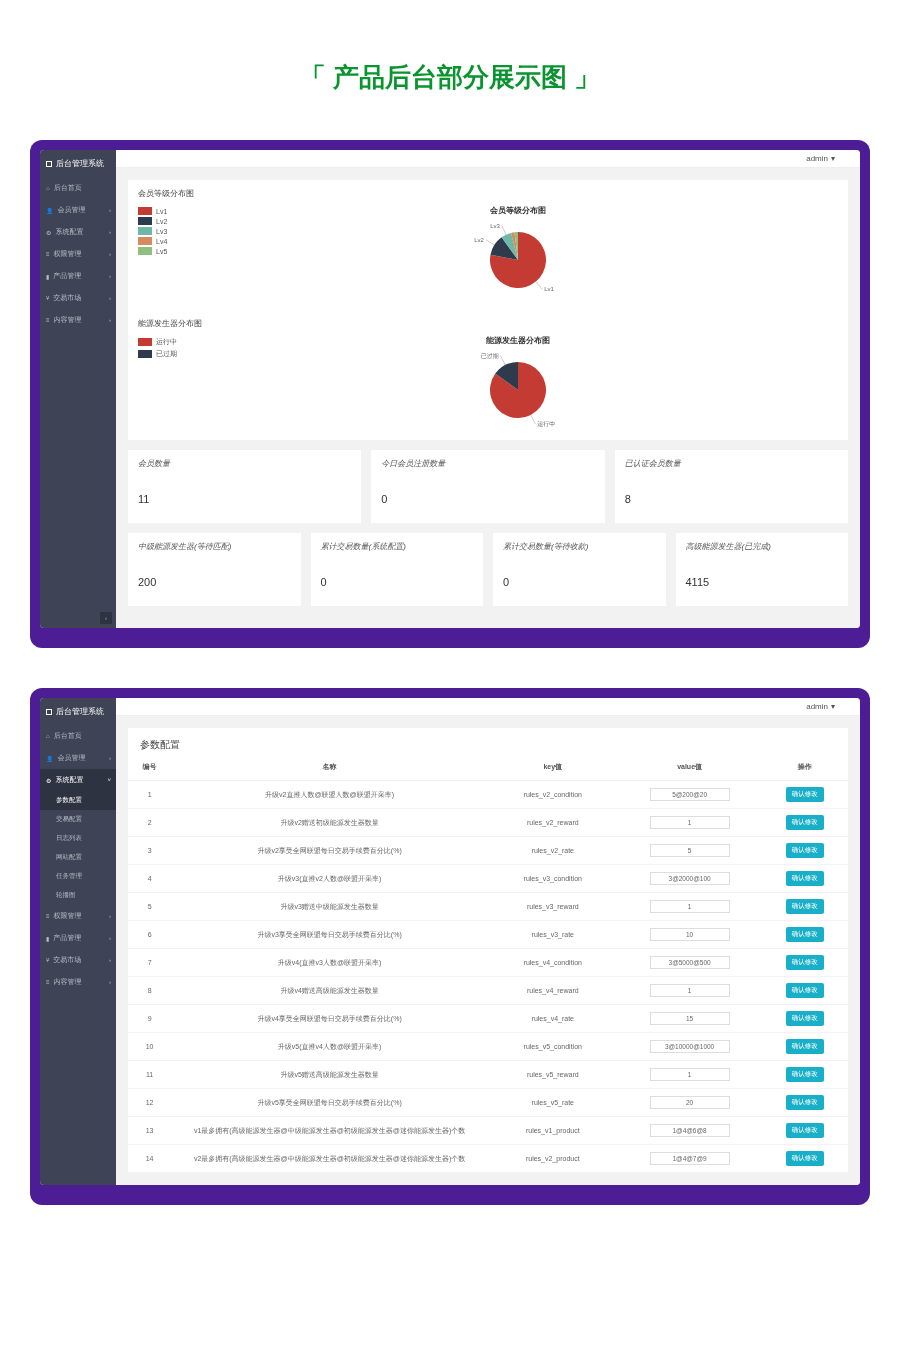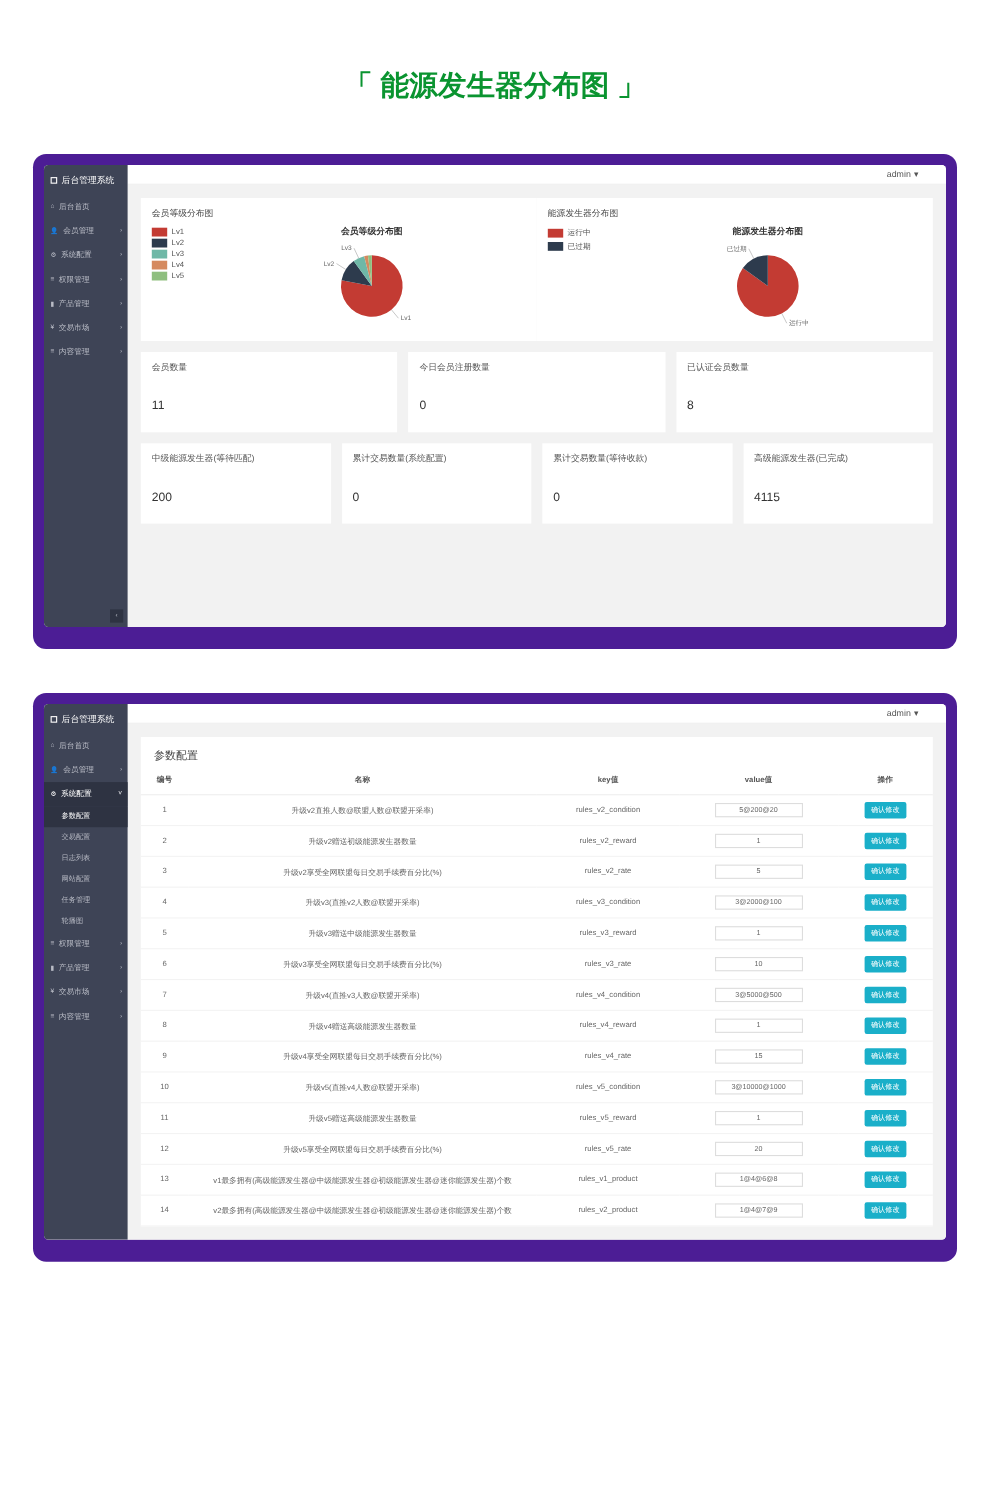--- a/index.html
+++ b/index.html
@@ -92,42 +92,42 @@
       align-items: center;
       justify-content: center;
       font-size: 6px;
     }
     .main {
       flex: 1;
       padding: 12px;
       background: #f2f2f2;
       overflow: hidden;
     }
-    .charts-row { display: flex; margin-bottom: 10px; }
+    .charts-row { display: flex; margin-bottom: 10px; flex-direction: column; }
     .chart-card {
       background: #fff;
       flex: 1;
       padding: 8px 10px;
       font-size: 8px;
     }
     .chart-card-title { color: #444; margin-bottom: 6px; }
     .chart-body { display: flex; }
     .legend { width: 60px; }
     .legend-item { display: flex; align-items: center; gap: 4px; margin: 2px 0; }
     .legend-swatch { width: 14px; height: 8px; }
     .legend-label { font-size: 7px; color: #555; }
     .pie-area { flex: 1; text-align: center; }
     .pie-title { font-size: 8px; color: #333; margin-bottom: 4px; font-weight: 600; }
     .stats-row { display: flex; gap: 10px; margin-bottom: 10px; }
     .stat-card {
       background: #fff;
       flex: 1;
       padding: 8px 10px 18px;
     }
-    .stat-label { font-size: 8px; color: #555; margin-bottom: 24px; }
+    .stat-label { font-size: 8px; color: #555; margin-bottom: 24px; font-style: italic; }
     .stat-value { font-size: 11px; color: #333; }
     .panel {
       background: #fff;
       color: #444;
     }
     .panel-title {
       font-size: 10px;
       padding: 10px 12px 2px;
     }
     table {
@@ -169,21 +169,21 @@
     .col-name { width: 44%; }
     .col-key { width: 18%; }
     .col-val { width: 20%; }
     .col-act { width: 12%; }
     .icon-sq { display: inline-block; width: 6px; height: 6px; border: 1px solid currentColor; }
     .gicon { font-size: 6px; }
   </style>
 </head>
 <body>
 
-<div class="page-title">「 能源发生器分布图 」</div>
+<div class="page-title">「 产品后台部分展示图 」</div>
 
 <div class="monitor">
   <div class="monitor-screen">
     <div class="layout">
       <div class="sidebar">
         <div class="sidebar-header">
           <span class="icon-sq"></span>
           <span>后台管理系统</span>
         </div>
         <div id="sb1-items">

